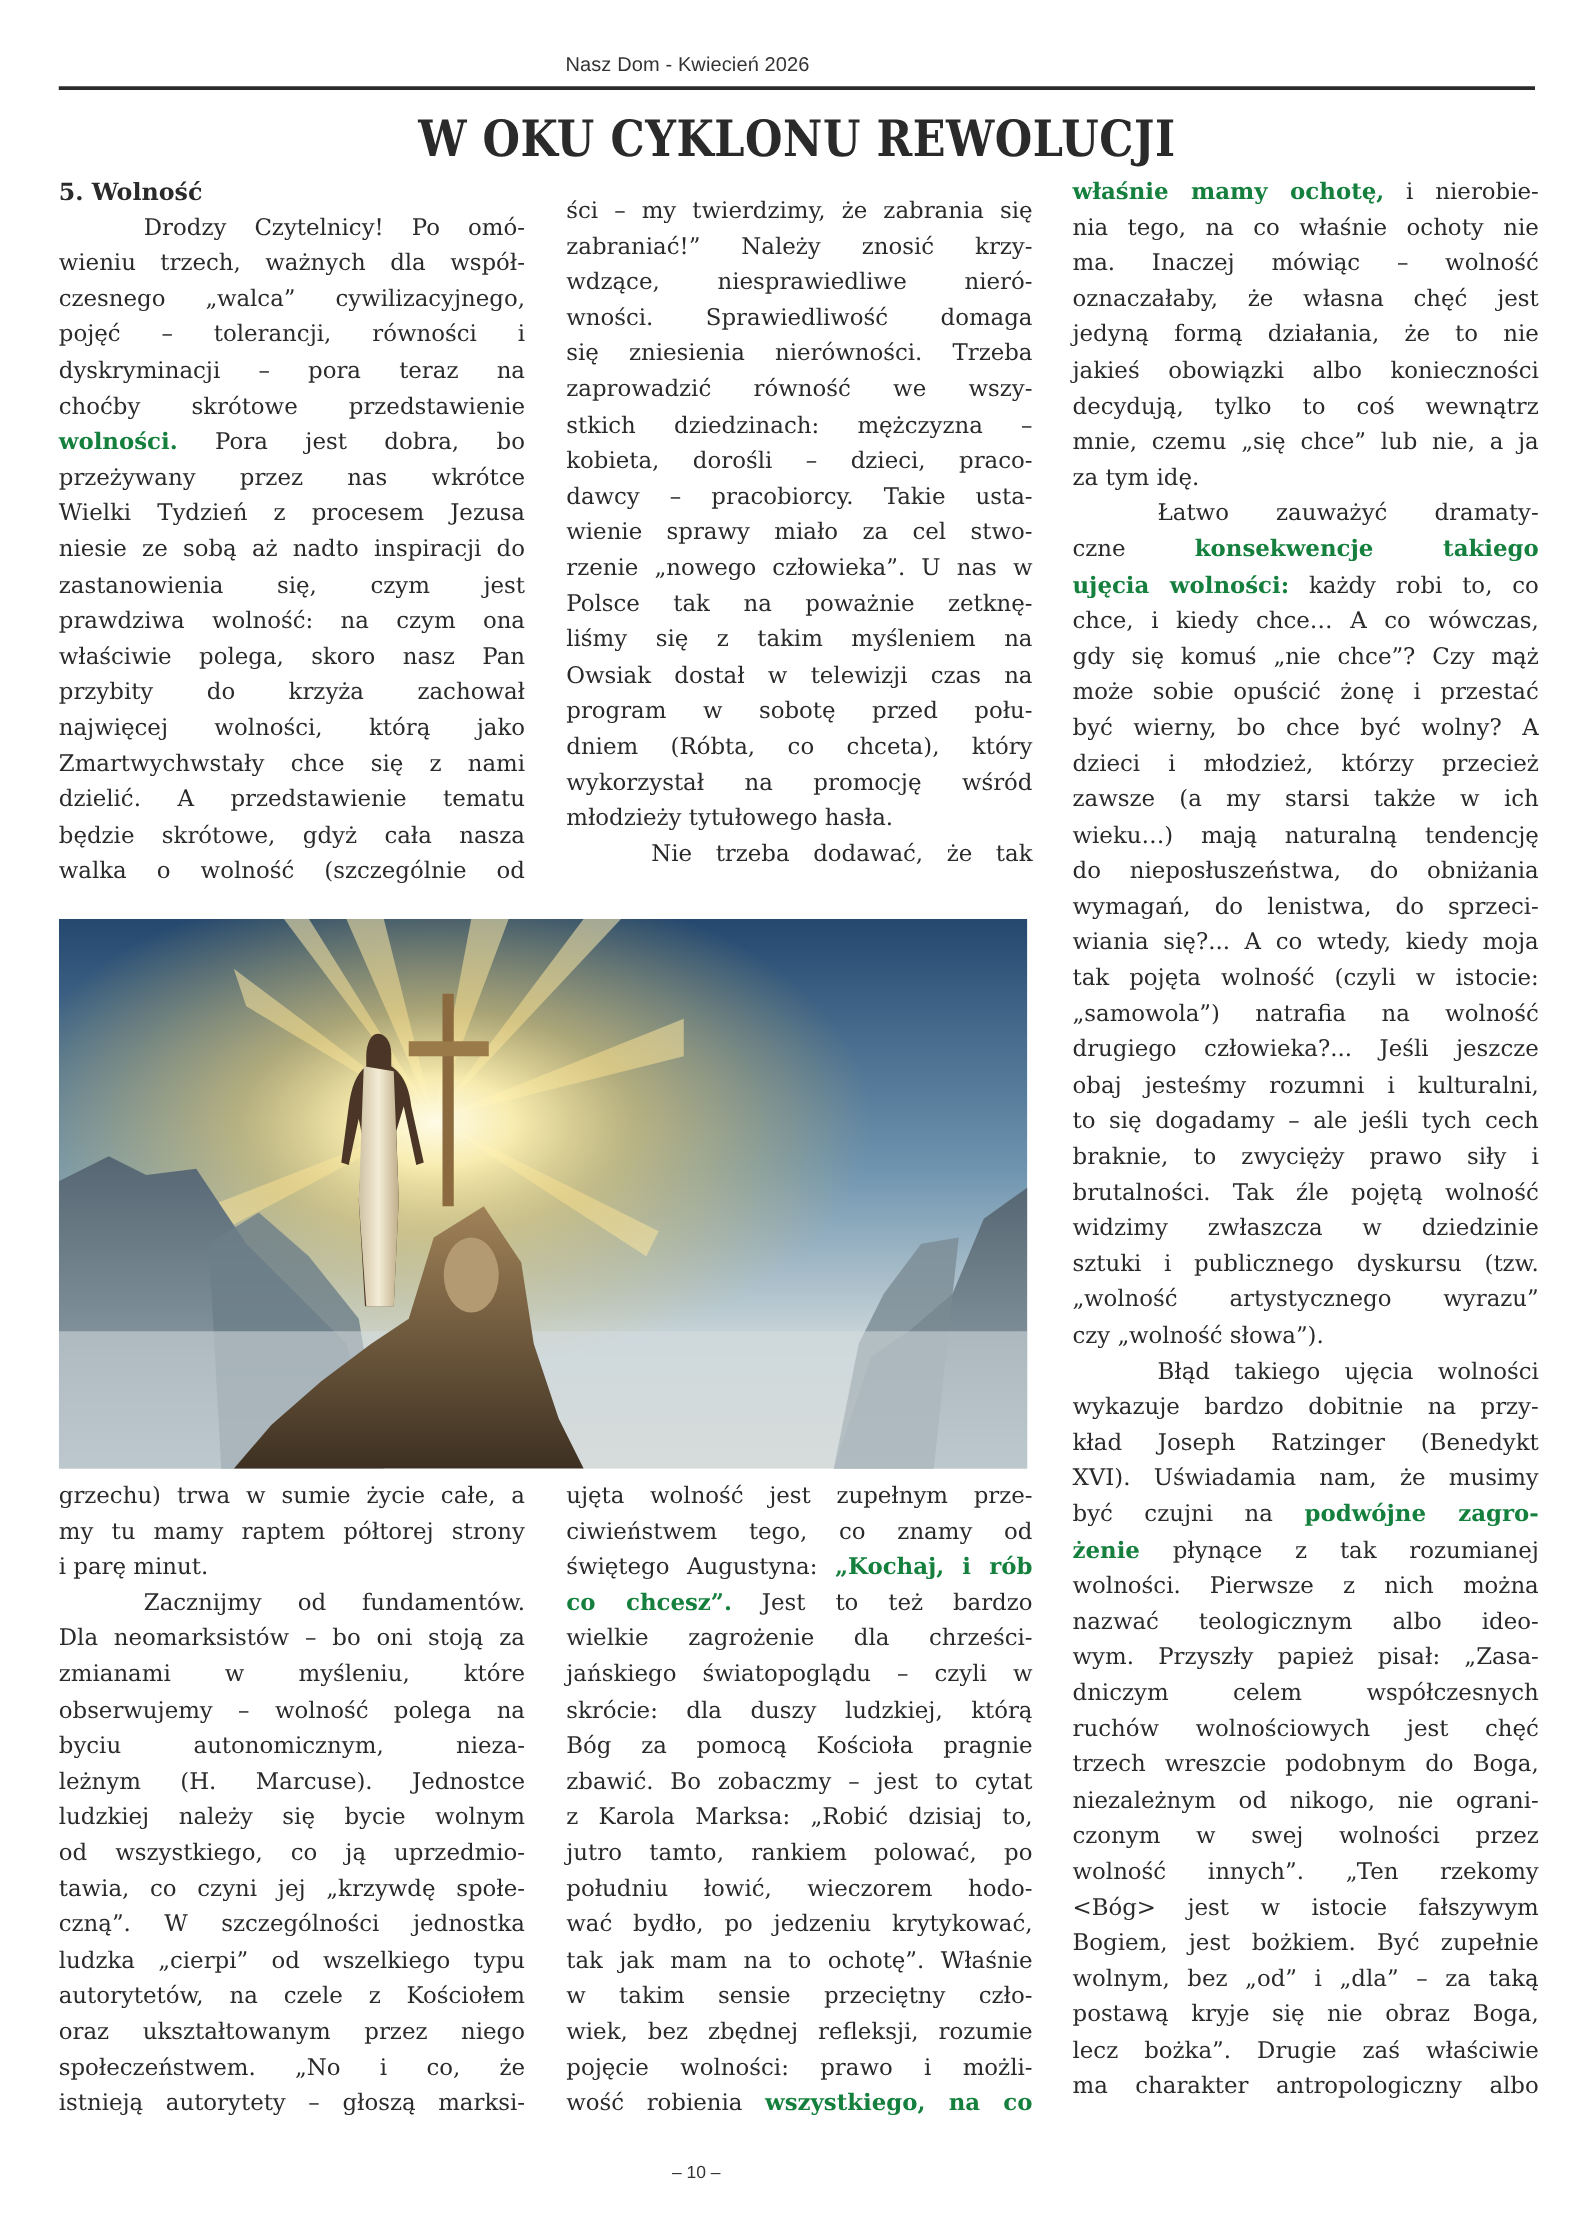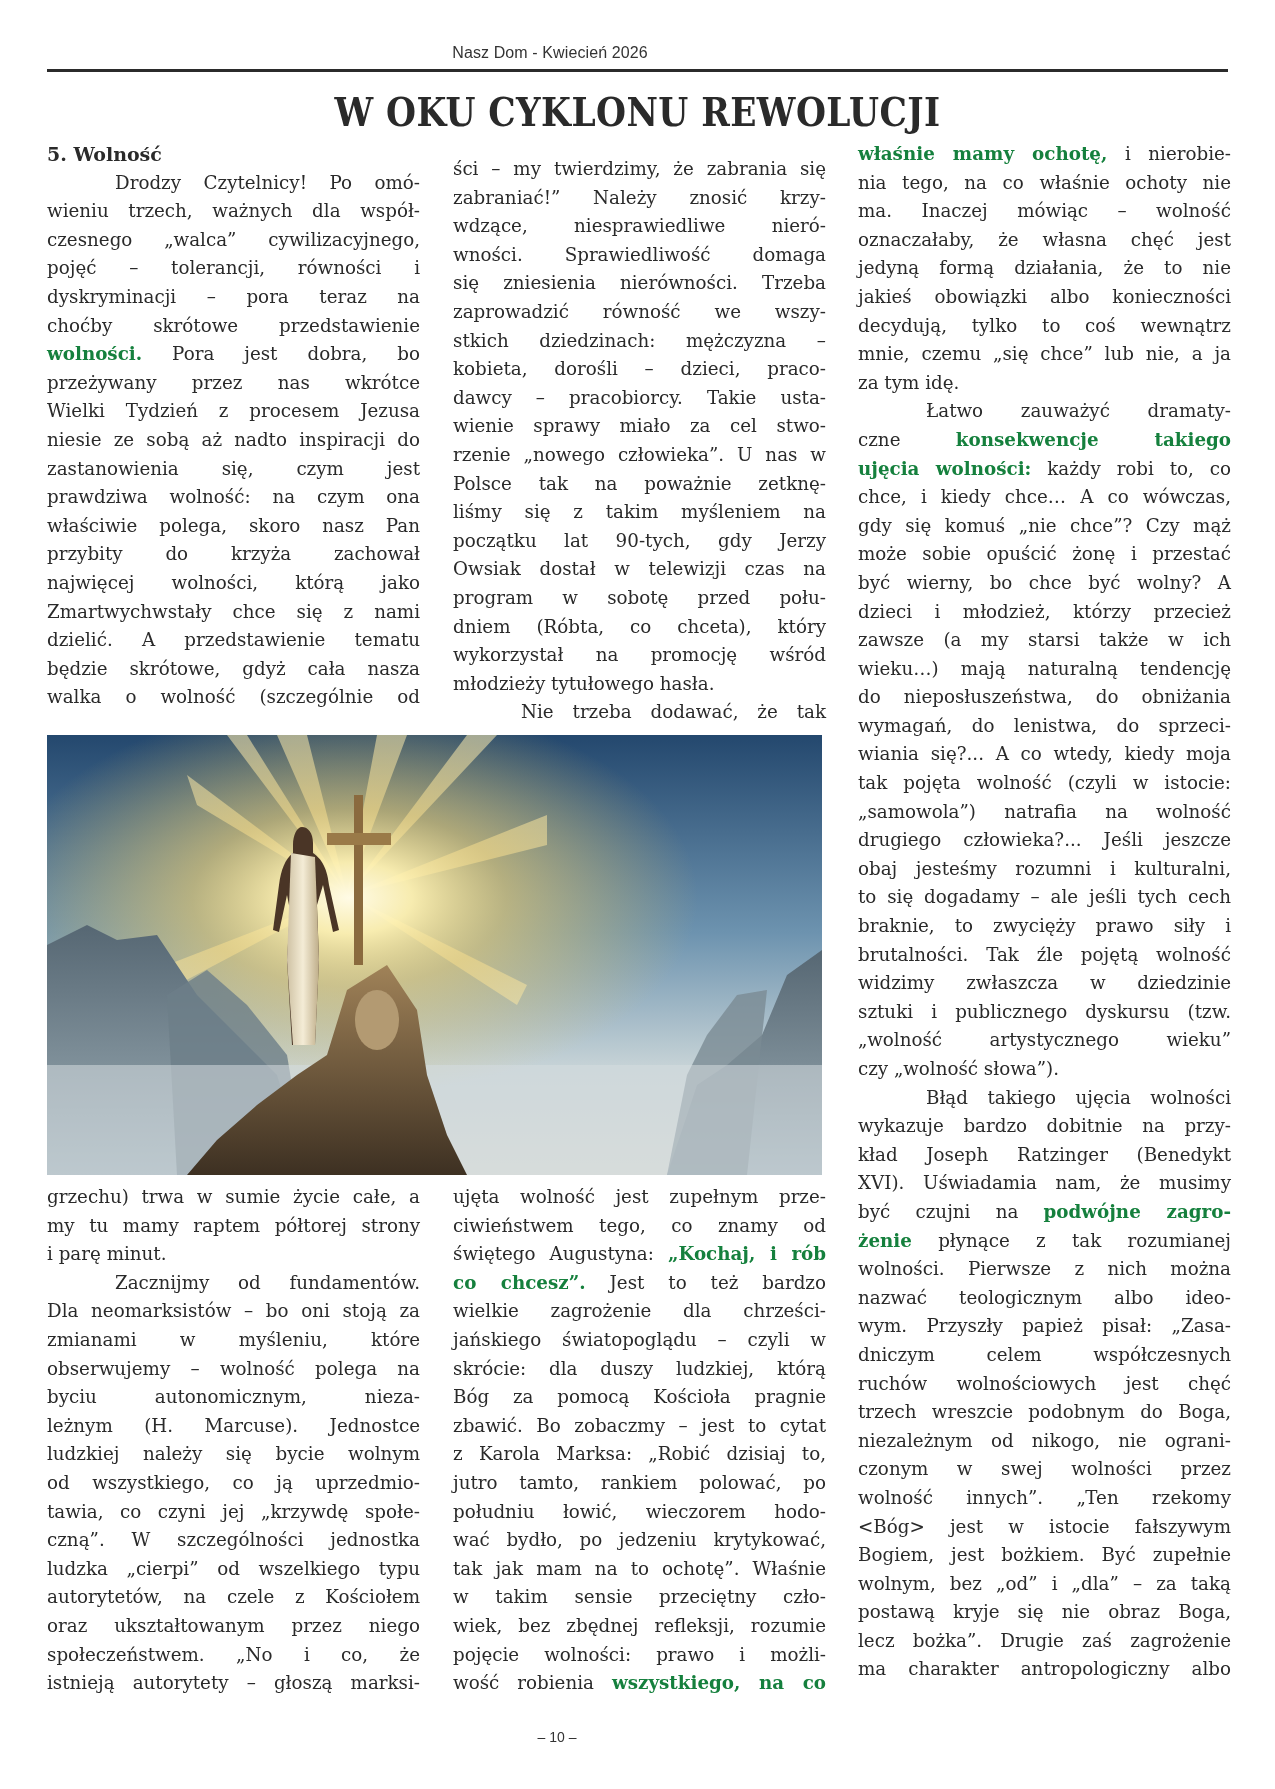--- a/index.html
+++ b/index.html
@@ -67,21 +67,20 @@
       <div class="line">wności. Sprawiedliwość domaga</div>
       <div class="line">się zniesienia nierówności. Trzeba</div>
       <div class="line">zaprowadzić równość we wszy-</div>
       <div class="line">stkich dziedzinach: mężczyzna –</div>
       <div class="line">kobieta, dorośli – dzieci, praco-</div>
       <div class="line">dawcy – pracobiorcy. Takie usta-</div>
       <div class="line">wienie sprawy miało za cel stwo-</div>
       <div class="line">rzenie „nowego człowieka”. U nas w</div>
       <div class="line">Polsce tak na poważnie zetknę-</div>
       <div class="line">liśmy się z takim myśleniem na</div>
-      <div class="line">początku lat 90-tych, gdy Jerzy</div>
       <div class="line">Owsiak dostał w telewizji czas na</div>
       <div class="line">program w sobotę przed połu-</div>
       <div class="line">dniem (Róbta, co chceta), który</div>
       <div class="line">wykorzystał na promocję wśród</div>
       <div class="line last">młodzieży tytułowego hasła.</div>
       <div class="line indent">Nie trzeba dodawać, że tak</div>
     </div>
 </div>
 
 <div class="col" id="col3">
@@ -110,42 +109,42 @@
       <div class="line">wiania się?... A co wtedy, kiedy moja</div>
       <div class="line">tak pojęta wolność (czyli w istocie:</div>
       <div class="line">„samowola”) natrafia na wolność</div>
       <div class="line">drugiego człowieka?... Jeśli jeszcze</div>
       <div class="line">obaj jesteśmy rozumni i kulturalni,</div>
       <div class="line">to się dogadamy – ale jeśli tych cech</div>
       <div class="line">braknie, to zwycięży prawo siły i</div>
       <div class="line">brutalności. Tak źle pojętą wolność</div>
       <div class="line">widzimy zwłaszcza w dziedzinie</div>
       <div class="line">sztuki i publicznego dyskursu (tzw.</div>
-      <div class="line">„wolność artystycznego wieku”</div>
+      <div class="line">„wolność artystycznego wyrazu”</div>
       <div class="line last">czy „wolność słowa”).</div>
       <div class="line indent">Błąd takiego ujęcia wolności</div>
       <div class="line">wykazuje bardzo dobitnie na przy-</div>
       <div class="line">kład Joseph Ratzinger (Benedykt</div>
       <div class="line">XVI). Uświadamia nam, że musimy</div>
       <div class="line">być czujni na <b>podwójne zagro-</b></div>
       <div class="line"><b>żenie</b> płynące z tak rozumianej</div>
       <div class="line">wolności. Pierwsze z nich można</div>
       <div class="line">nazwać teologicznym albo ideo-</div>
       <div class="line">wym. Przyszły papież pisał: „Zasa-</div>
       <div class="line">dniczym celem współczesnych</div>
       <div class="line">ruchów wolnościowych jest chęć</div>
       <div class="line">trzech wreszcie podobnym do Boga,</div>
       <div class="line">niezależnym od nikogo, nie ograni-</div>
       <div class="line">czonym w swej wolności przez</div>
       <div class="line">wolność innych”. „Ten rzekomy</div>
       <div class="line">&lt;Bóg&gt; jest w istocie fałszywym</div>
       <div class="line">Bogiem, jest bożkiem. Być zupełnie</div>
       <div class="line">wolnym, bez „od” i „dla” – za taką</div>
       <div class="line">postawą kryje się nie obraz Boga,</div>
-      <div class="line">lecz bożka”. Drugie zaś zagrożenie</div>
+      <div class="line">lecz bożka”. Drugie zaś właściwie</div>
       <div class="line">ma charakter antropologiczny albo</div>
     </div>
 </div>
 
 <div class="illustration">
   <svg width="775" height="440" viewBox="0 0 775 440">
     <defs>
       <linearGradient id="sky" x1="0" y1="0" x2="0" y2="1">
         <stop offset="0" stop-color="#24486e"></stop>
         <stop offset="0.45" stop-color="#6d93af"></stop>

